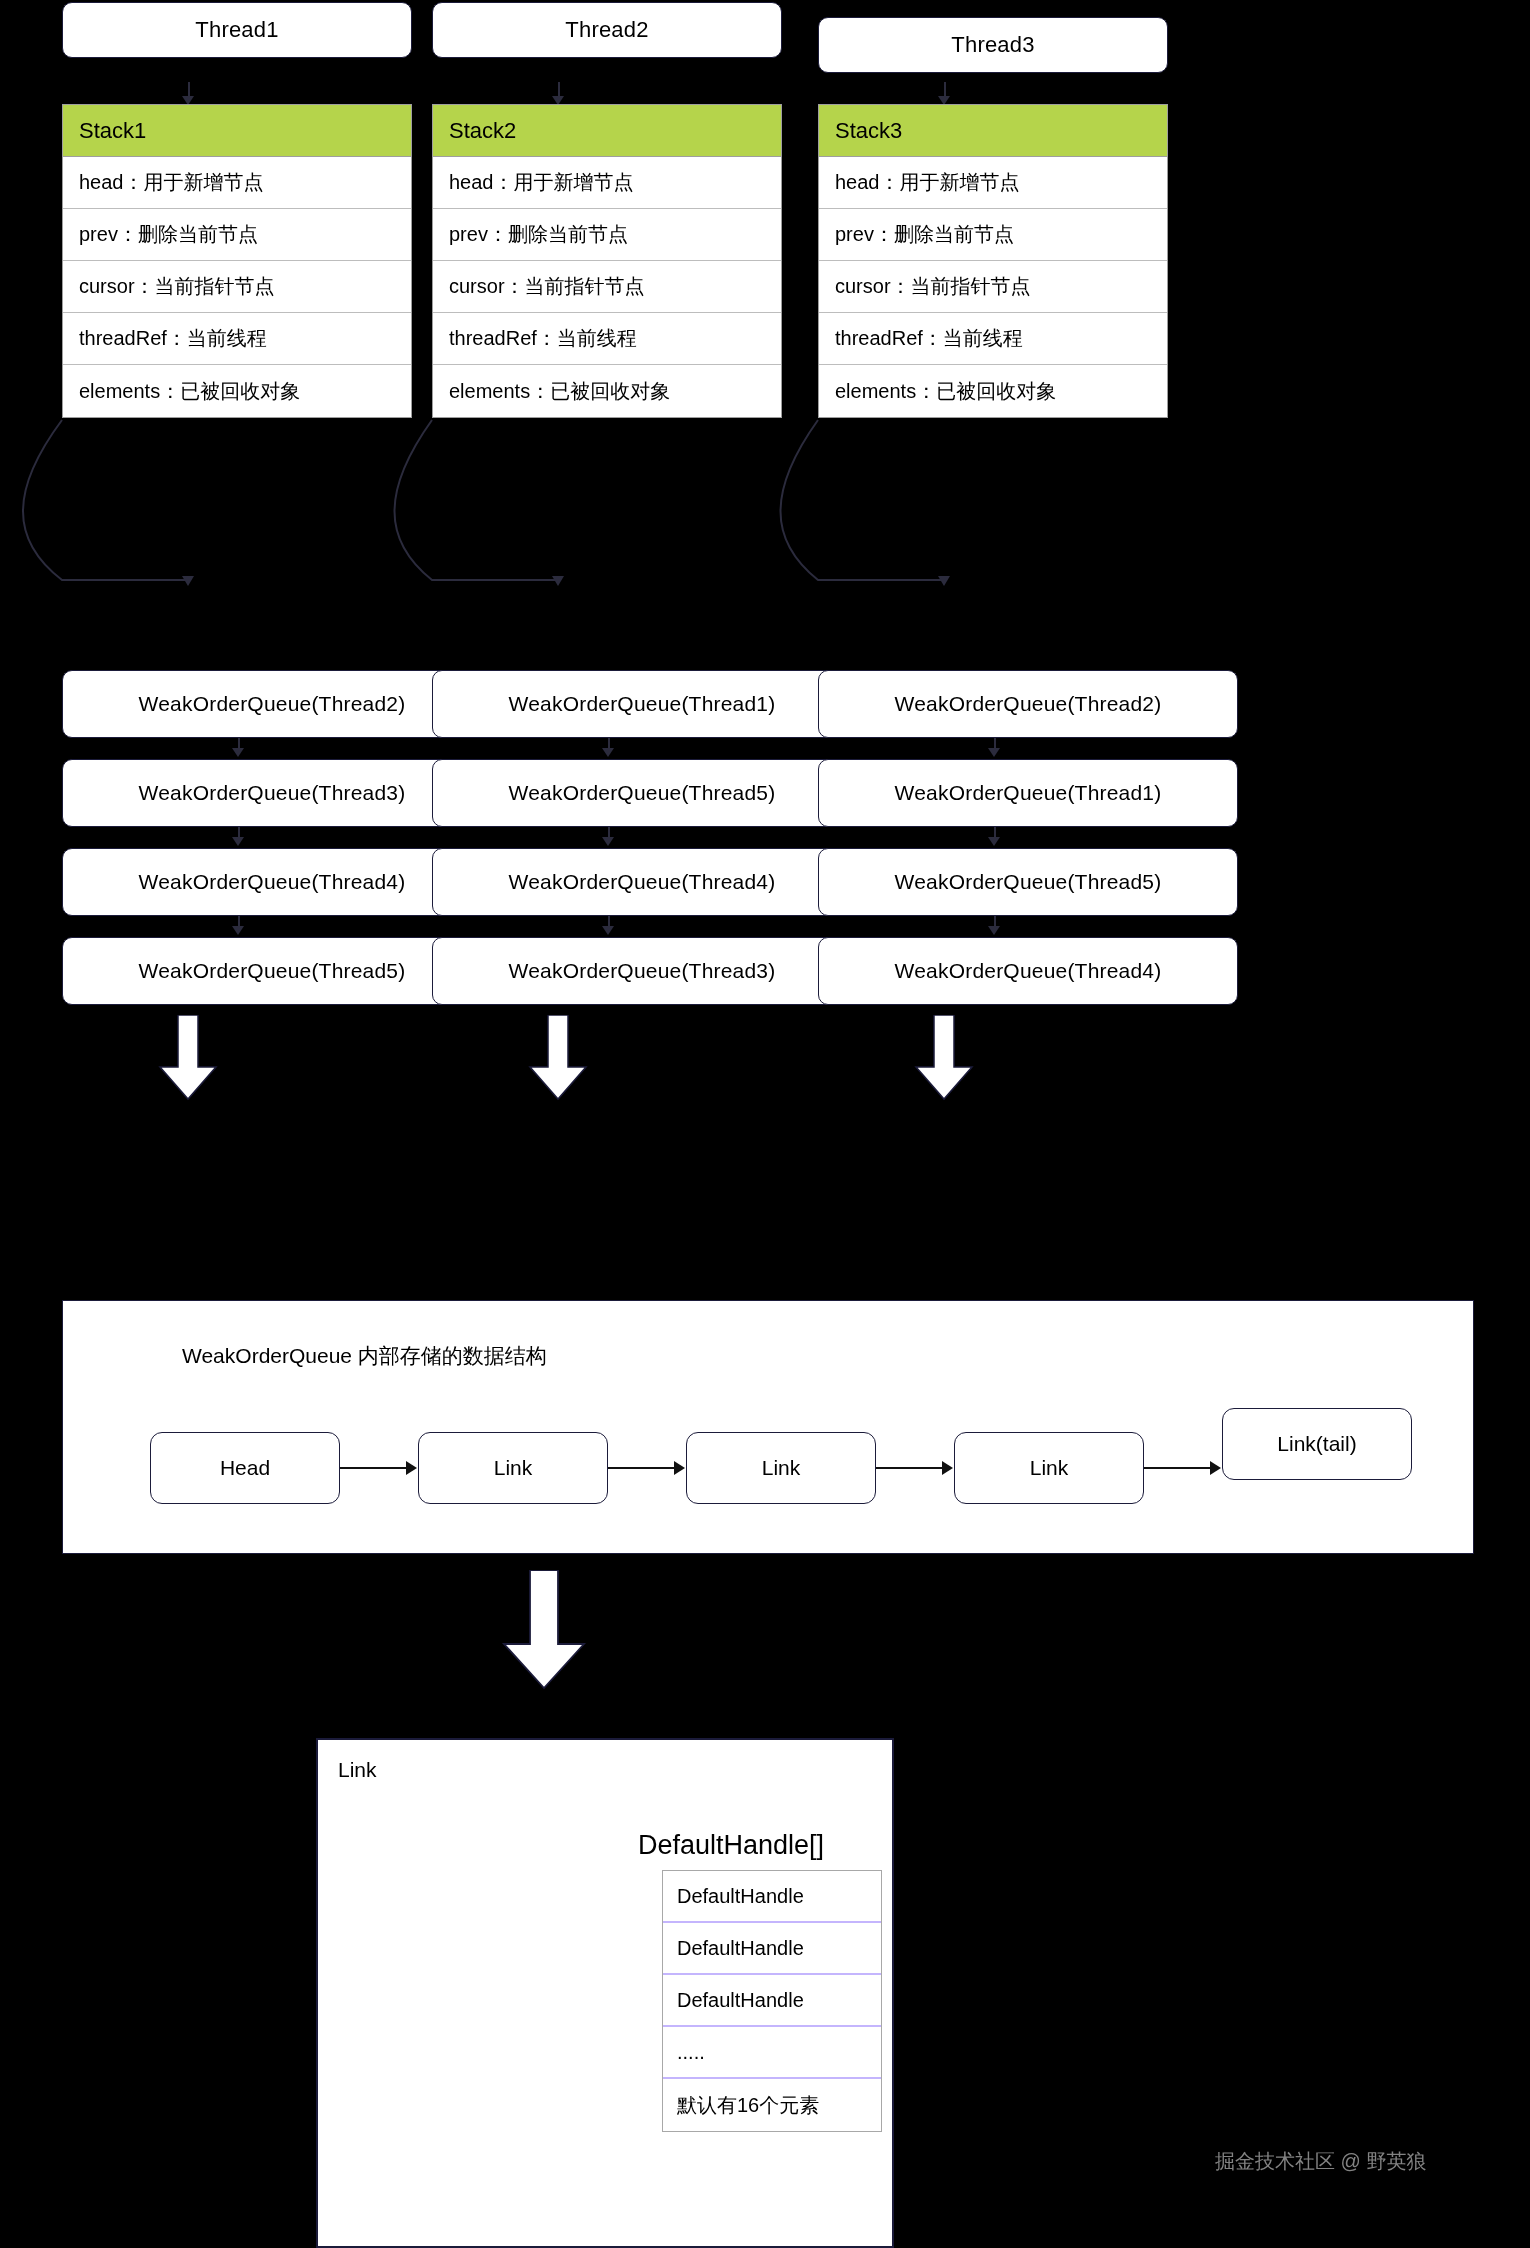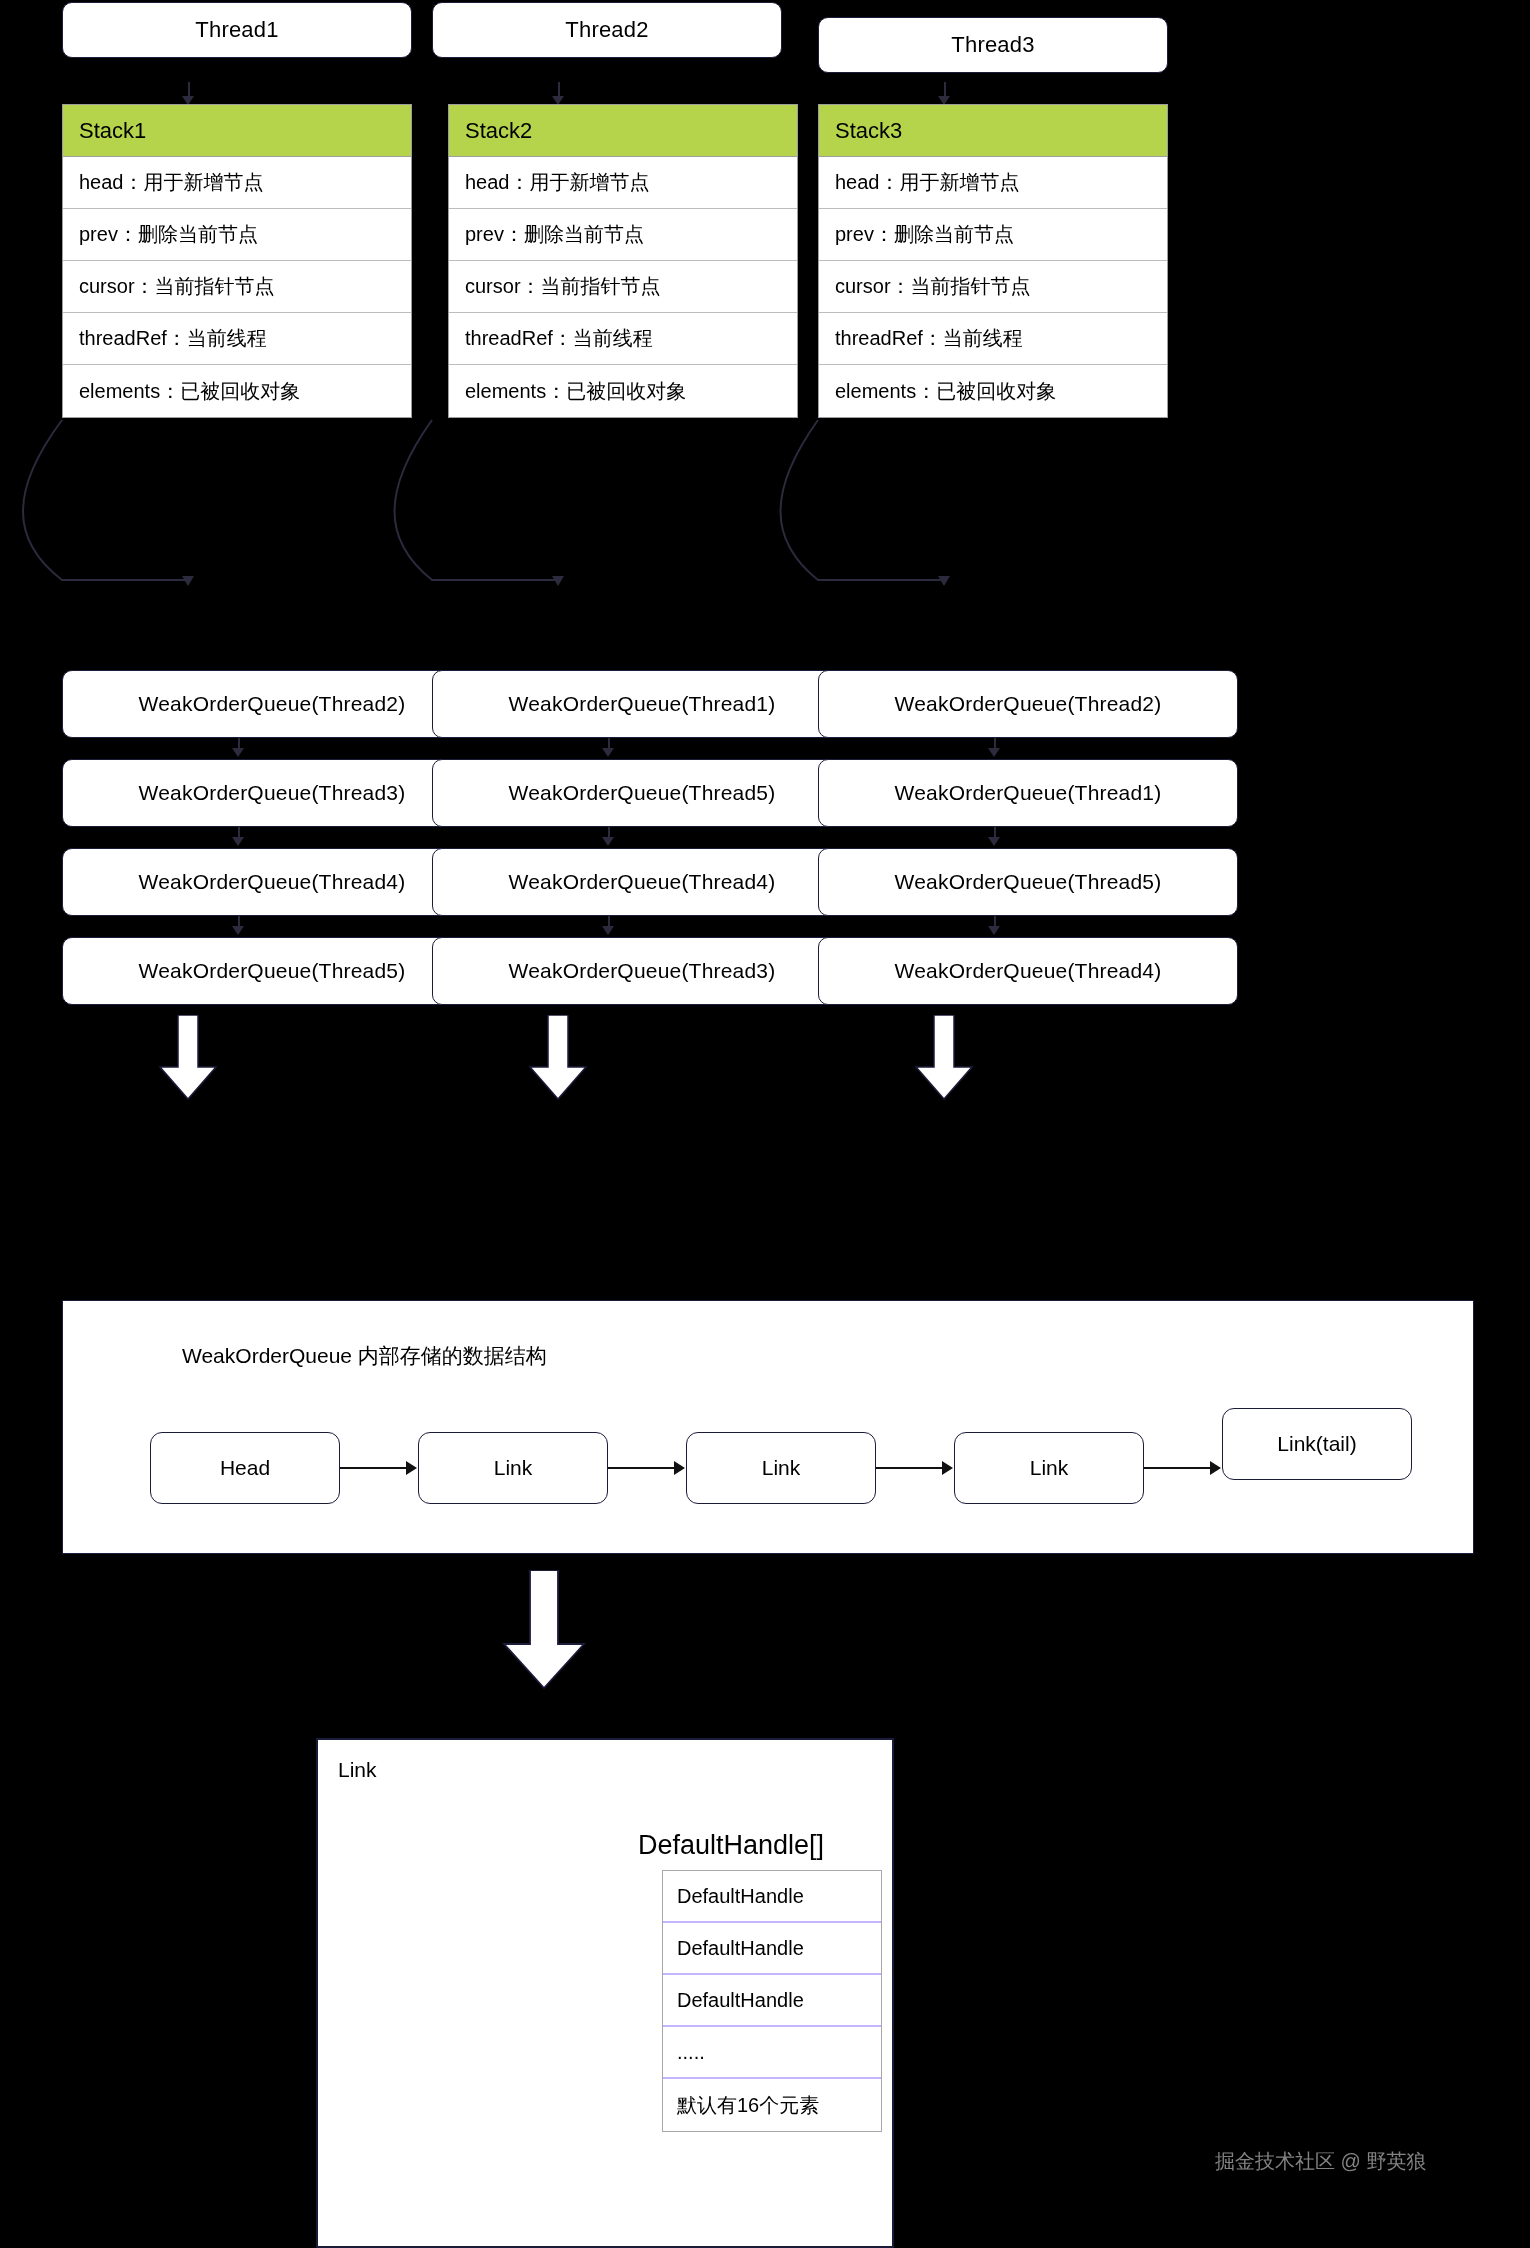--- a/index.html
+++ b/index.html
@@ -213,21 +213,21 @@
 
   <div class="stack-table" style="left:62px; top:104px;">
     <div class="stack-head">Stack1</div>
     <div class="stack-row">head：用于新增节点</div>
     <div class="stack-row">prev：删除当前节点</div>
     <div class="stack-row">cursor：当前指针节点</div>
     <div class="stack-row">threadRef：当前线程</div>
     <div class="stack-row">elements：已被回收对象</div>
   </div>
 
-  <div class="stack-table" style="left:432px; top:104px;margin-left:16px;">
+  <div class="stack-table" style="left:432px; top:104px;">
     <div class="stack-head">Stack2</div>
     <div class="stack-row">head：用于新增节点</div>
     <div class="stack-row">prev：删除当前节点</div>
     <div class="stack-row">cursor：当前指针节点</div>
     <div class="stack-row">threadRef：当前线程</div>
     <div class="stack-row">elements：已被回收对象</div>
   </div>
 
   <div class="stack-table" style="left:818px; top:104px;">
     <div class="stack-head">Stack3</div>

